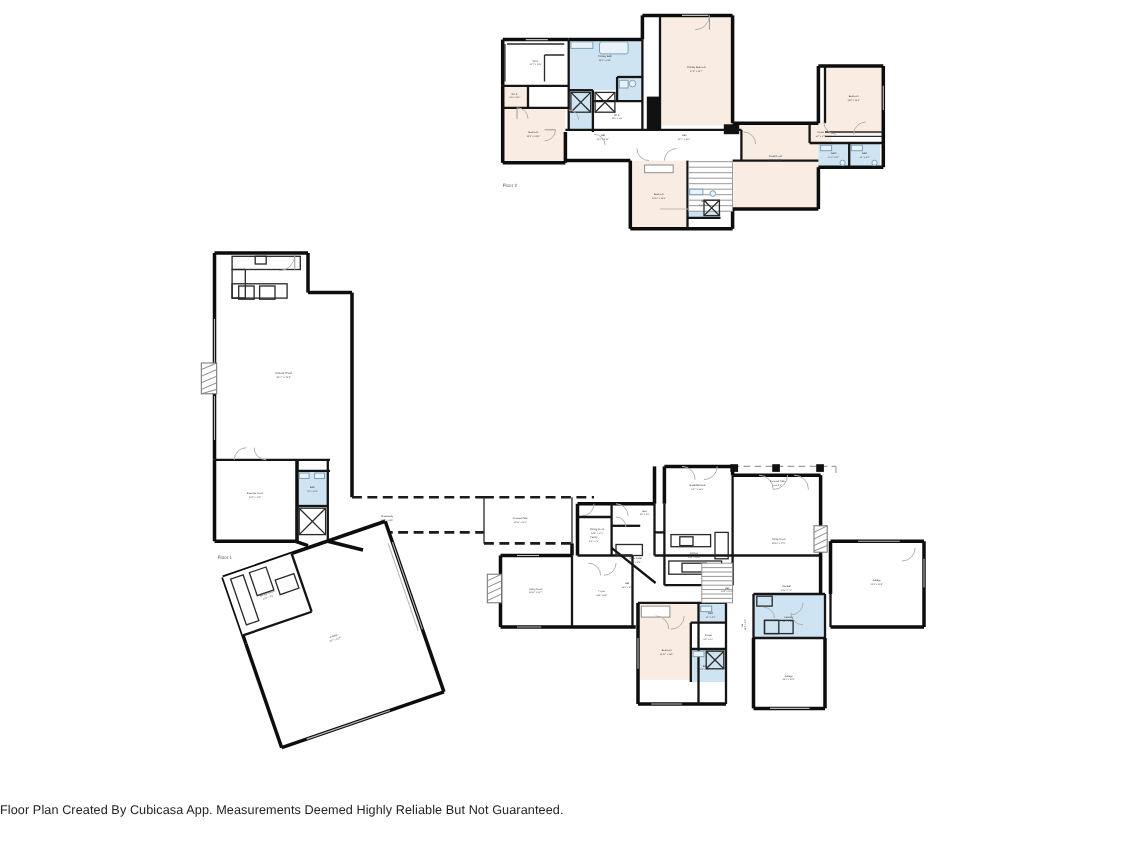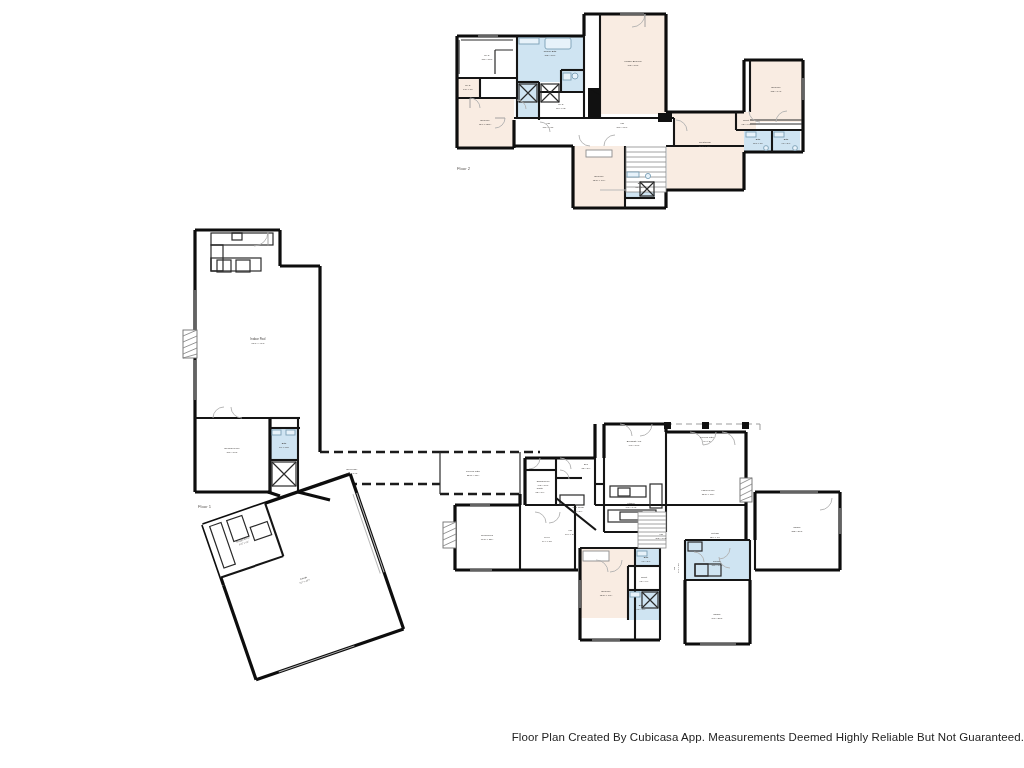--- a/index.html
+++ b/index.html
@@ -34,21 +34,21 @@
 
   text.rm { font-family:"Liberation Sans", sans-serif; fill:#33302e; text-anchor:middle; }
   text.rm-name { font-size:2.75px; letter-spacing:0.08px; }
   text.rm-dim  { font-size:2.45px; fill:#4a4745; }
   text.rm-name-sm { font-size:2.2px; }
   text.rm-dim-sm  { font-size:2.05px; fill:#4a4745; }
   text.floor-label { font-size:4.2px; fill:#5e5a57; text-anchor:start; }
 
   .caption{
     position:absolute; left:0; right:0; top:731px;
-    text-align:right;
+    text-align:left;
     font-size:11.5px; color:#232323; letter-spacing:0.08px;
     font-family:"Liberation Sans", sans-serif;
   }
 </style>
 </head>
 <body>
 
 <div id="plan-root">
 
 <svg id="floorplan" viewBox="0 0 1024 768" xmlns="http://www.w3.org/2000/svg">

